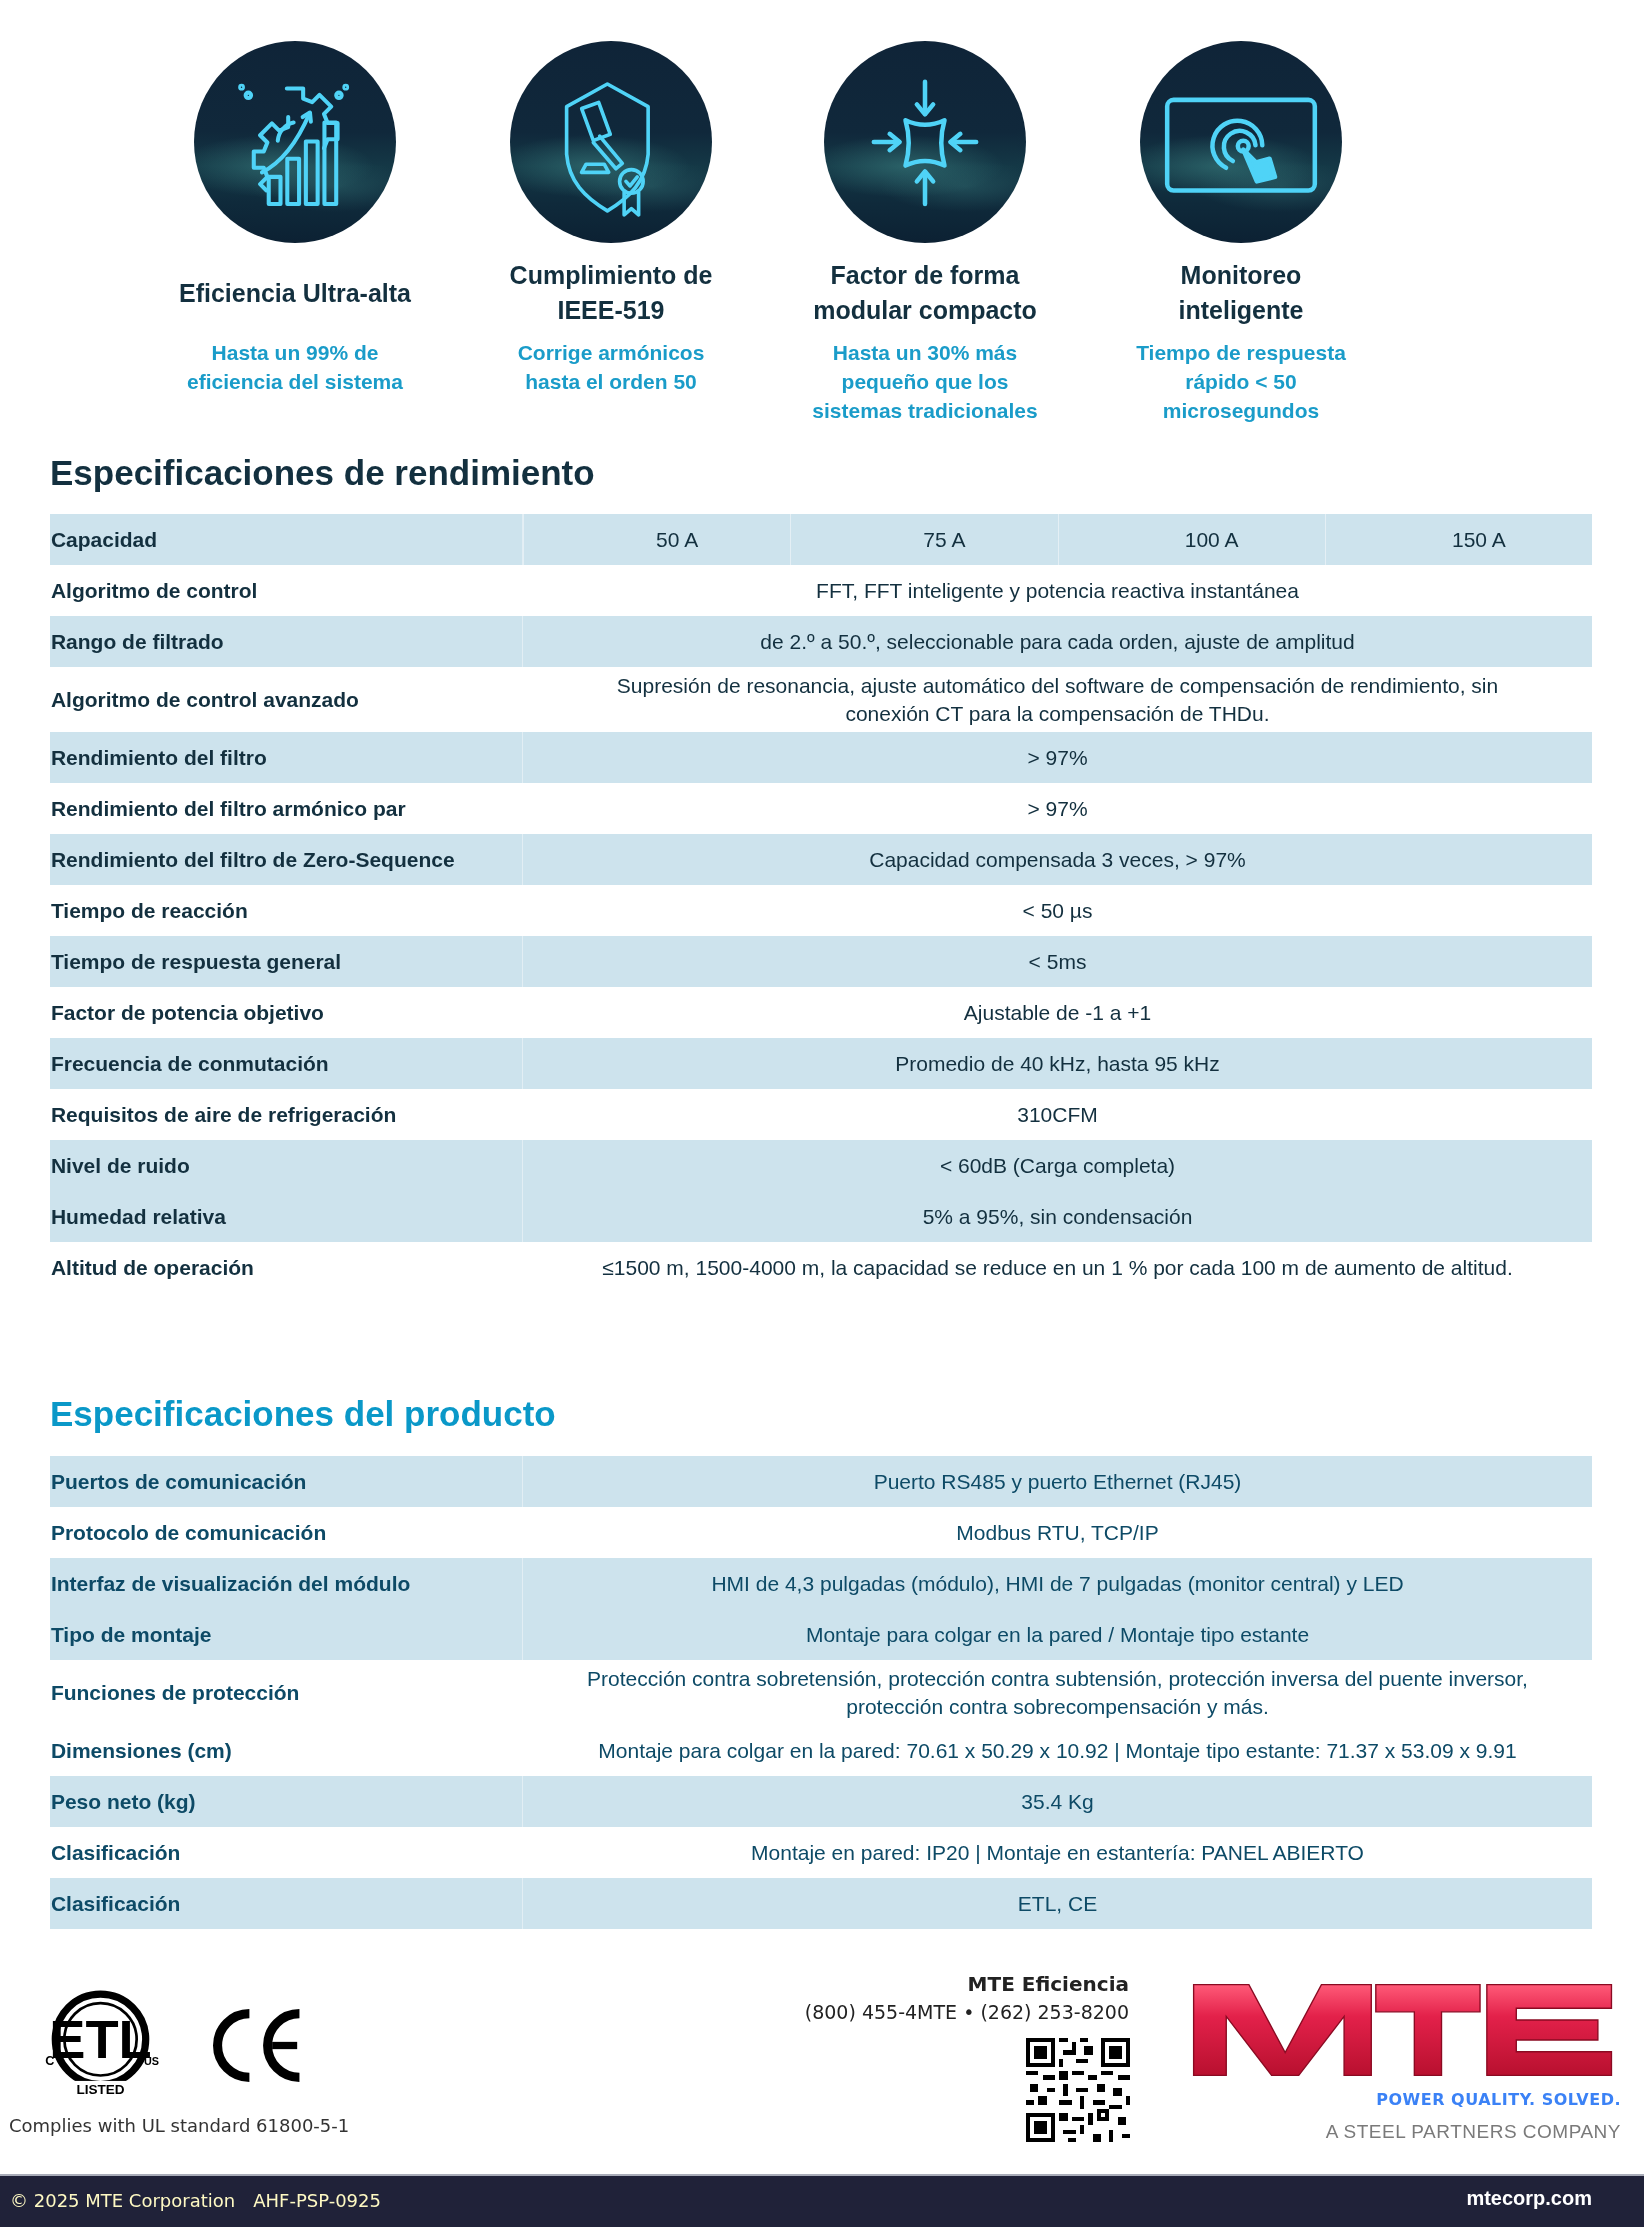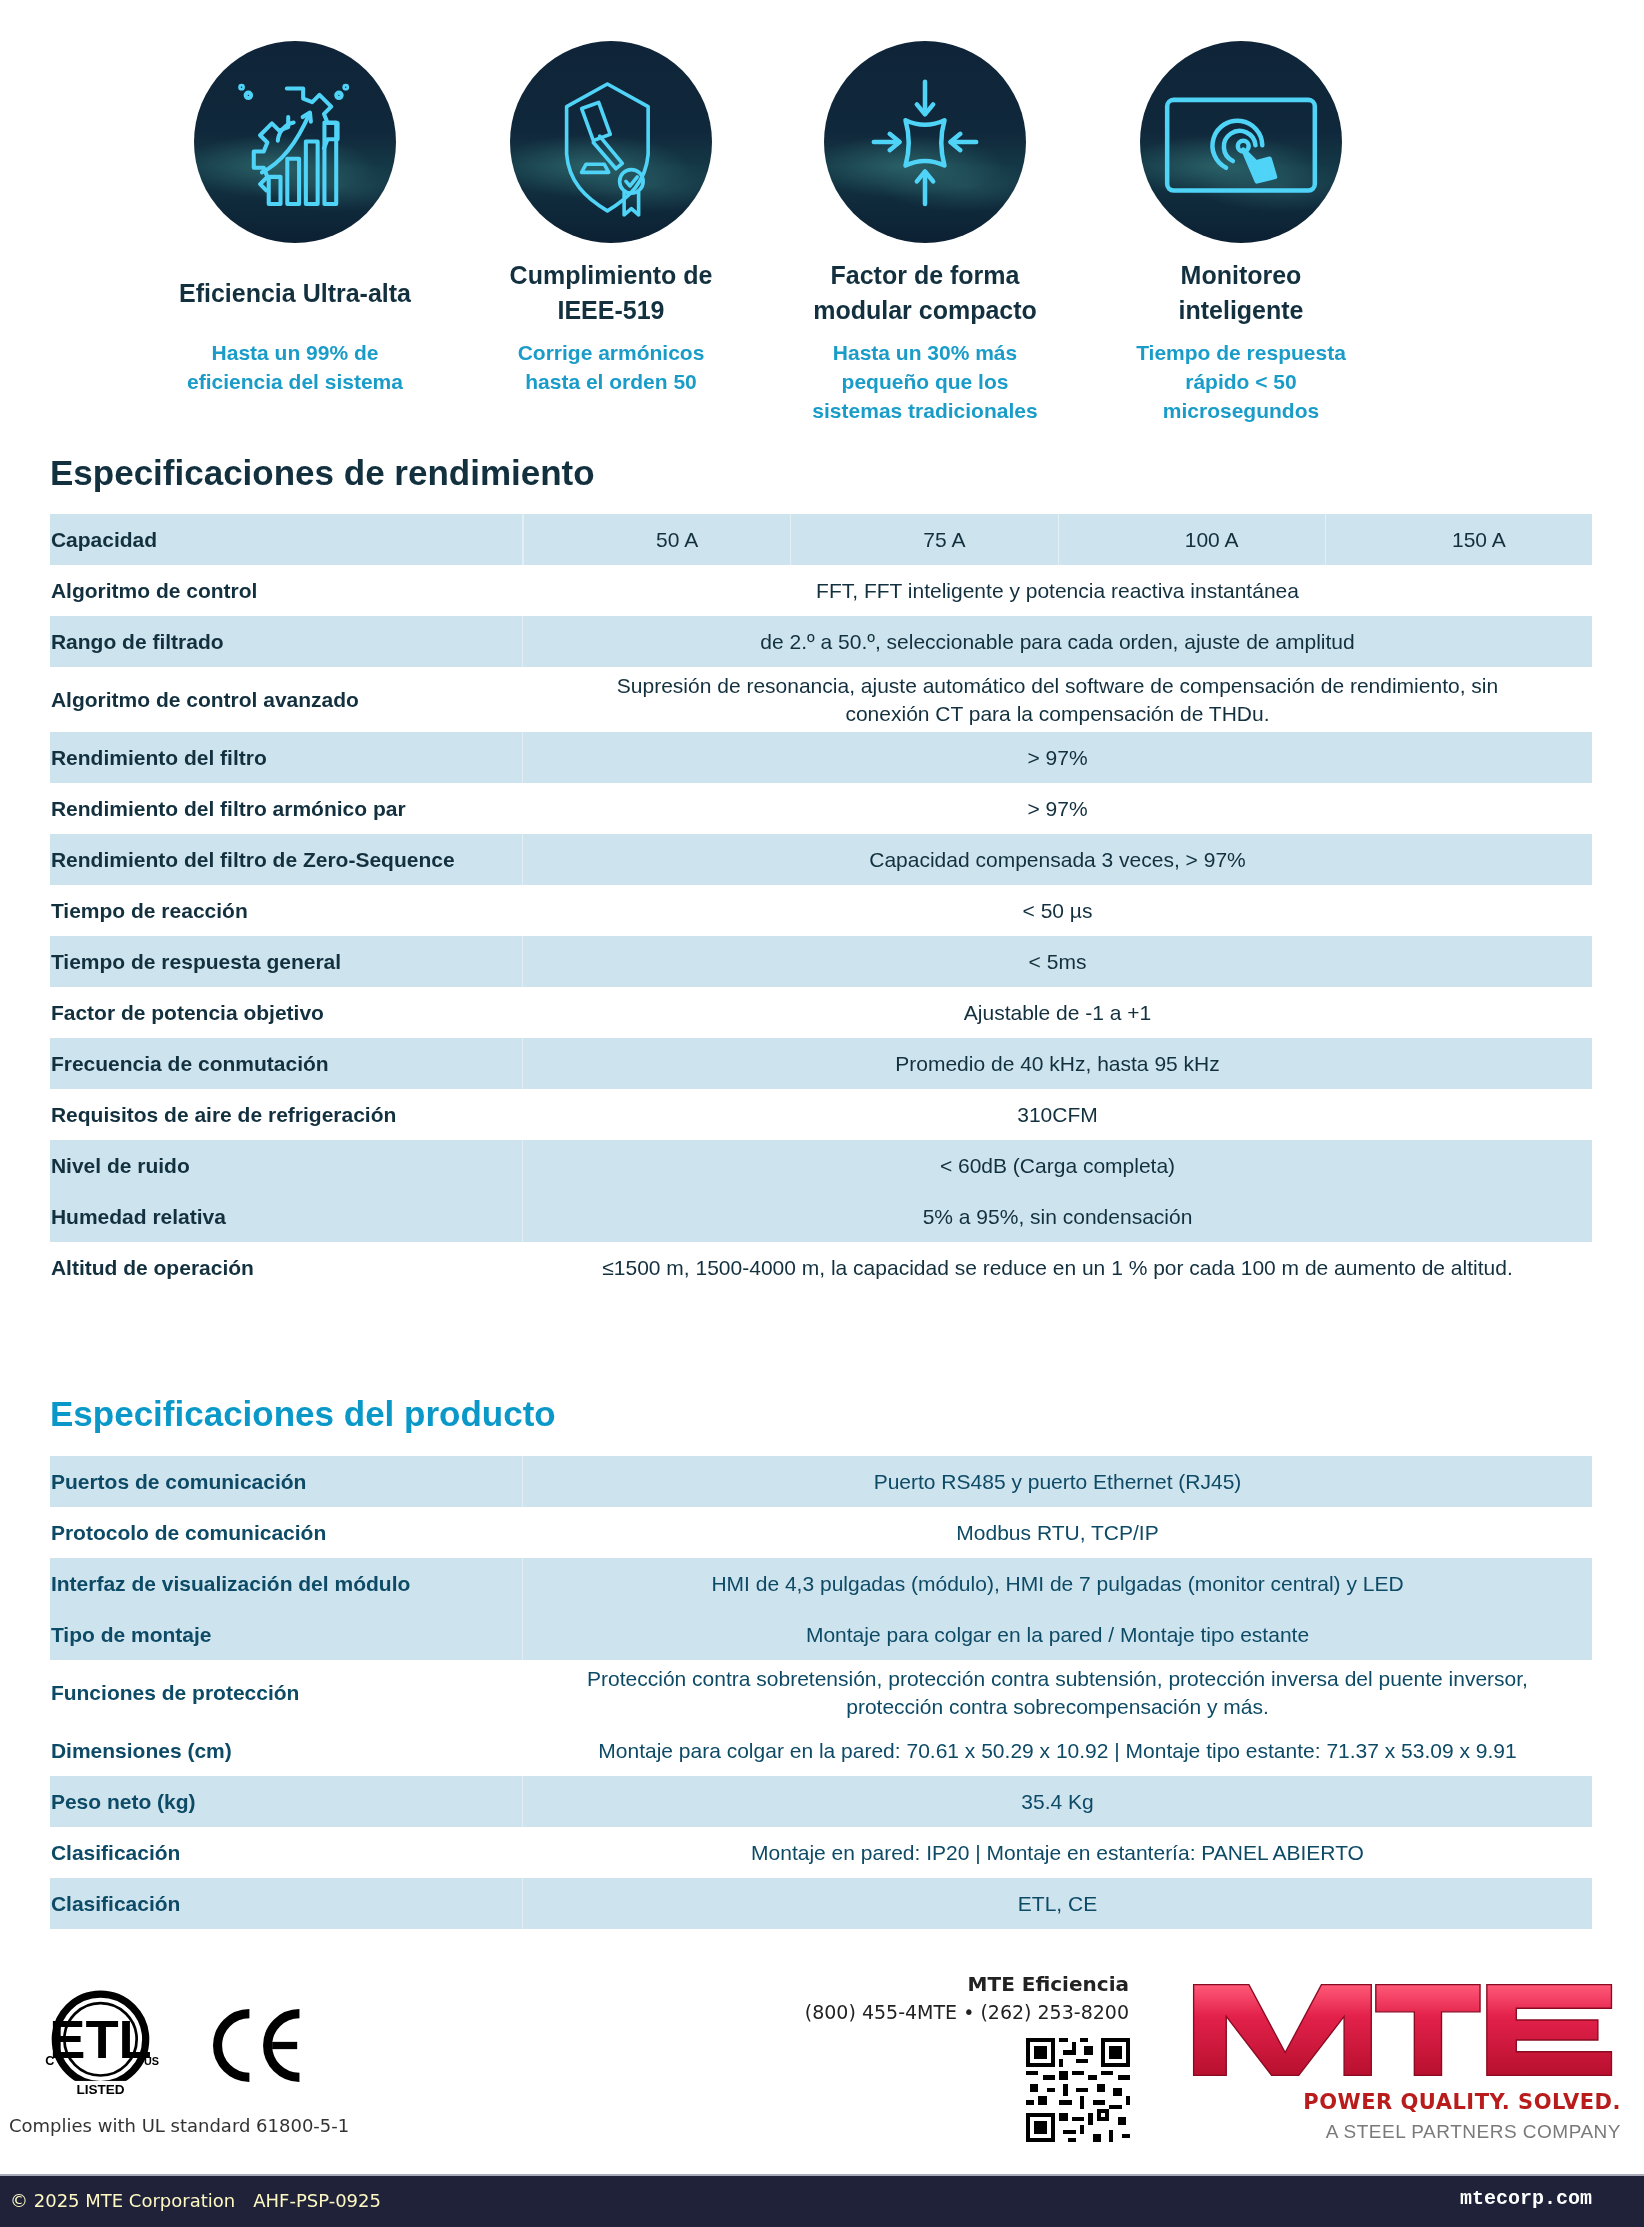--- a/index.html
+++ b/index.html
@@ -70,32 +70,32 @@
 
   .contact { position: absolute; right: 516px; top: 1971px; text-align: right; font-family: "DejaVu Sans", sans-serif; color: #222; }
   .contact-name { font-weight: 700; font-size: 20px; line-height: 27px; }
   .contact-phone { font-size: 19px; line-height: 29px; margin-top: 0; }
   .qr { position: absolute; left: 1026px; top: 2038px; width: 104px; height: 104px; }
 
   .mte-logo { position: absolute; left: 1186px; top: 1980px; width: 435px; height: 163px; }
   .mte-letters { position: absolute; left: 3.6px; top: 0; width: 426px; height: 100px; }
   .mte-tagline {
     position: absolute; left: 0; top: 110px; width: 435px; text-align: right;
-    font-family: "DejaVu Sans", sans-serif; font-weight: 700; font-size: 21px; color: #b91c1c; letter-spacing: 0.5px;
+    font-family: "DejaVu Sans", sans-serif; font-weight: 700; font-size: 16px; color: #3b82f6; letter-spacing: 0.5px;
   }
   .mte-sub {
     position: absolute; left: 0; top: 141px; width: 435px; text-align: right;
     font-family: "Liberation Sans", sans-serif; font-size: 19px; color: #7a7a7a; letter-spacing: 0.5px;
   }
 
   
   .bottom-bar { position: absolute; left: 0; top: 2174px; width: 1645px; height: 53px; background: #202239; border-top: 2.3px solid #a9acb8; }
   .bottom-left { position: absolute; left: 10px; top: 13.6px; font-family: "DejaVu Sans", sans-serif; font-size: 18px; color: #fef9c3; }
   .bottom-left span + span { margin-left: 18px; }
-  .bottom-right { position: absolute; right: 53px; top: 11px; font-family: Liberation Mono, monospace; font-weight: 700; font-size: 20px; color: #ffffff; }
+  .bottom-right { position: absolute; right: 53px; top: 11px; font-family: Liberation Sans, sans-serif; font-weight: 700; font-size: 20px; color: #ffffff; }
 </style>
 </head>
 <body>
 
 <div class="features">
   <div class="feature">
     <div class="circle">
       <svg viewBox="0 0 446 446" fill="none" stroke="#4fd3f7" stroke-width="9" stroke-linejoin="round" stroke-linecap="round">
         <path d="M205 105 h36 v22 l20 8 16-16 26 26-16 16 8 20 h22 v36 h-22 l-8 20"></path>
         <path d="M160 330 l-14-14 16-16-8-20 h-22 v-36 h22 l8-20-16-16 26-26 16 16 20-8 v-22"></path>

